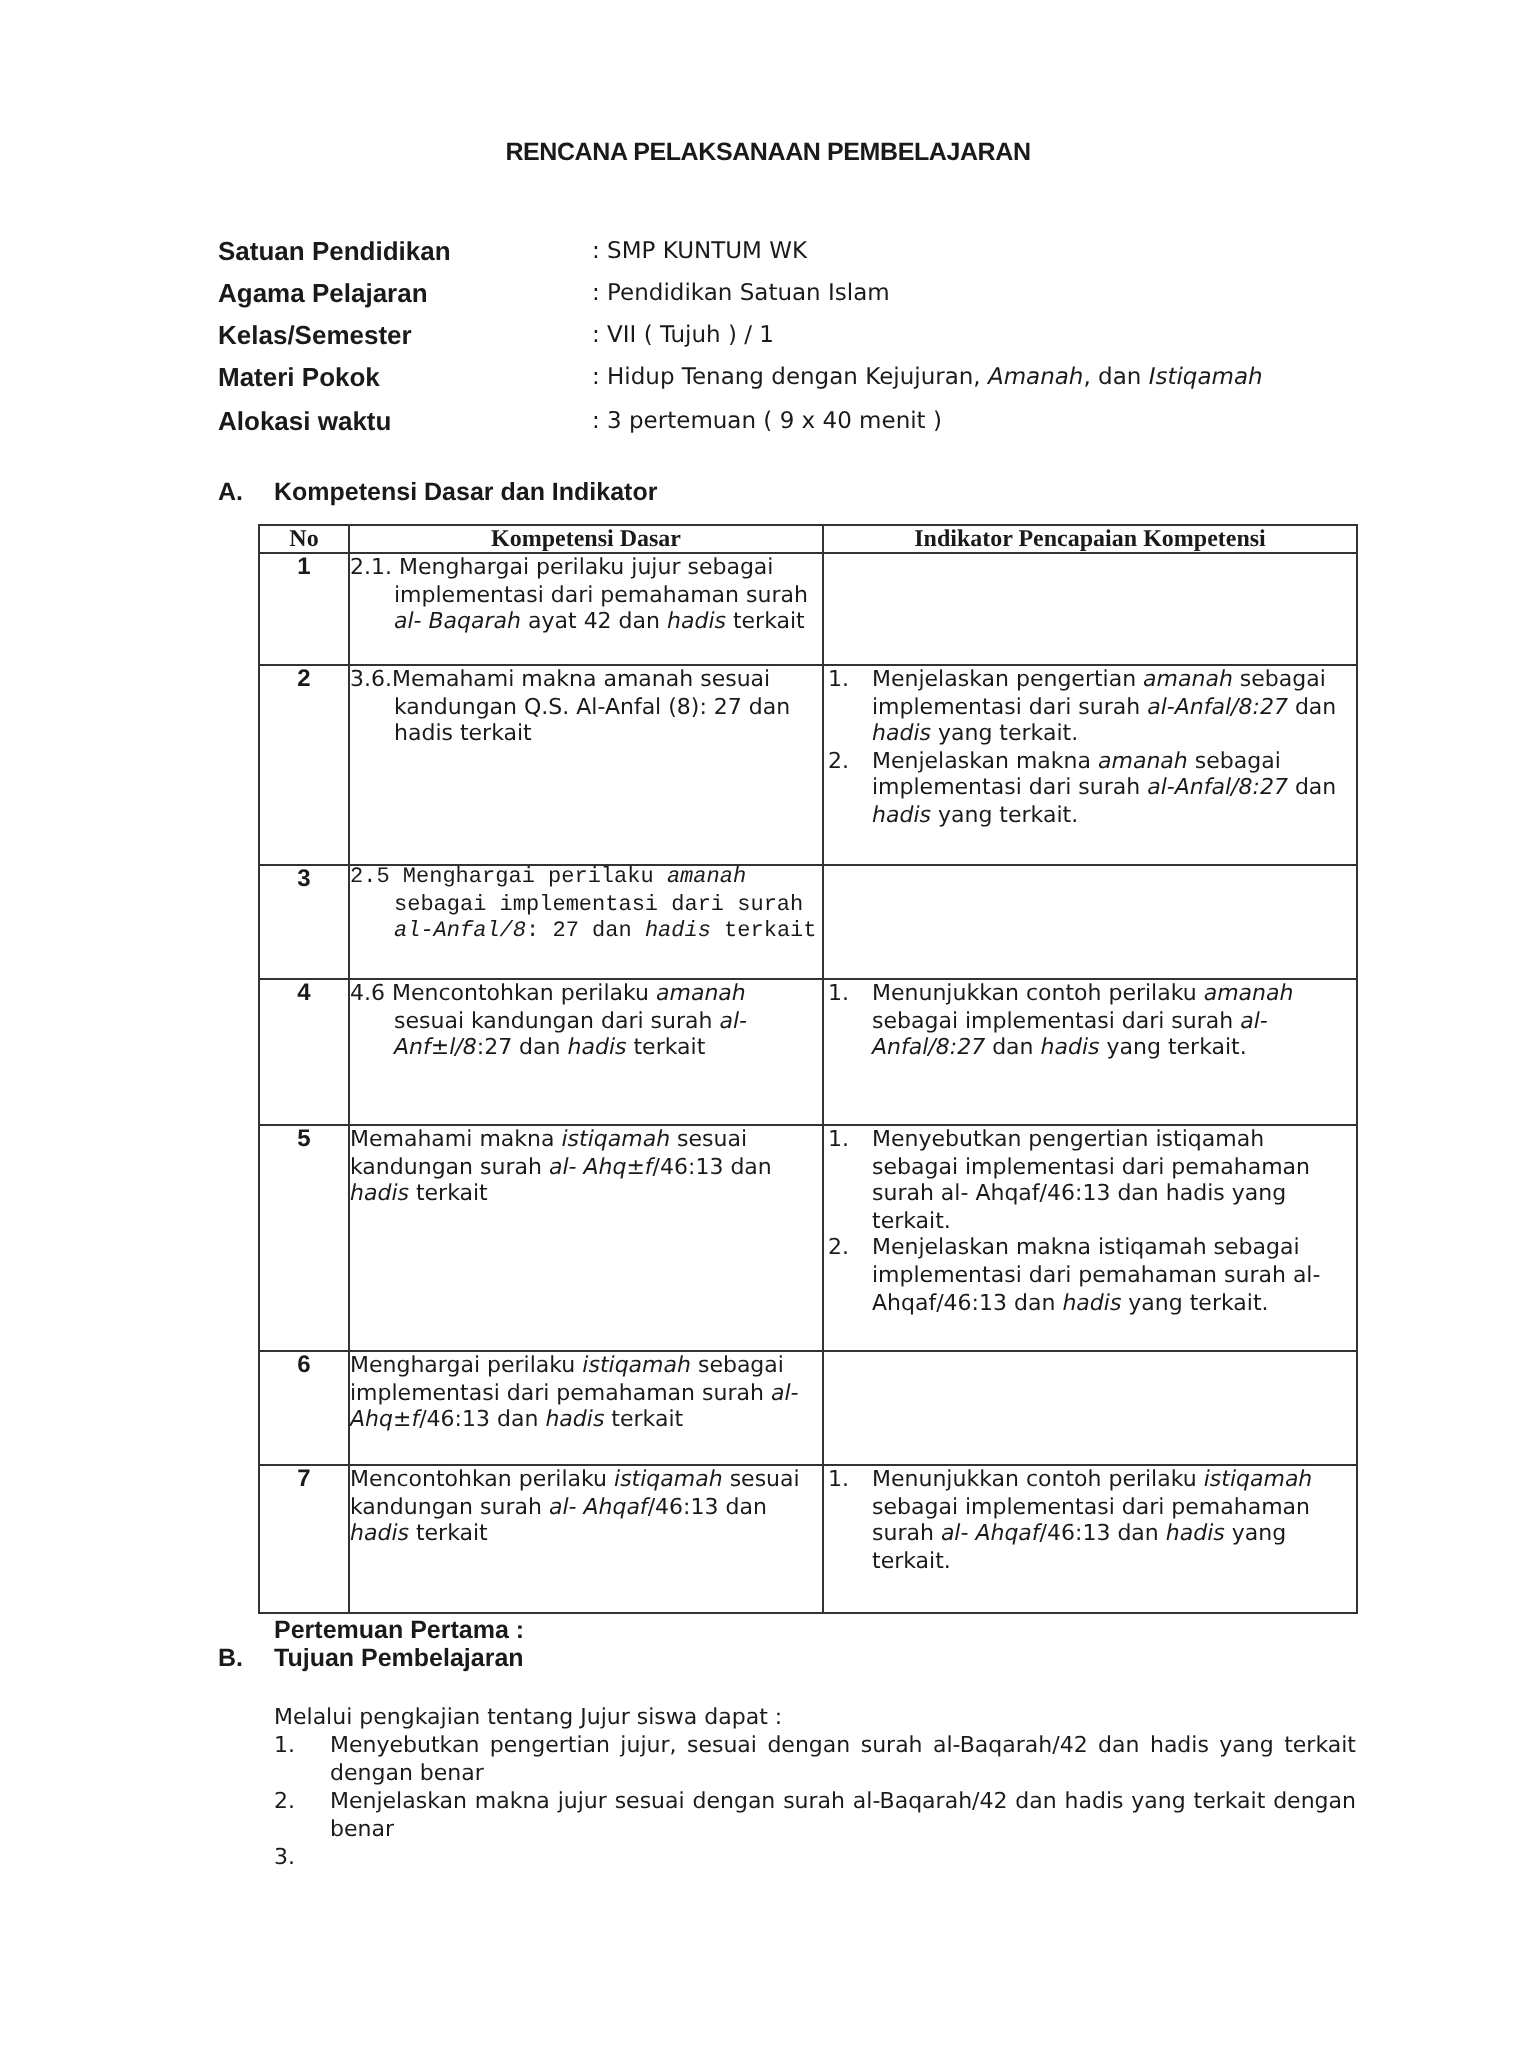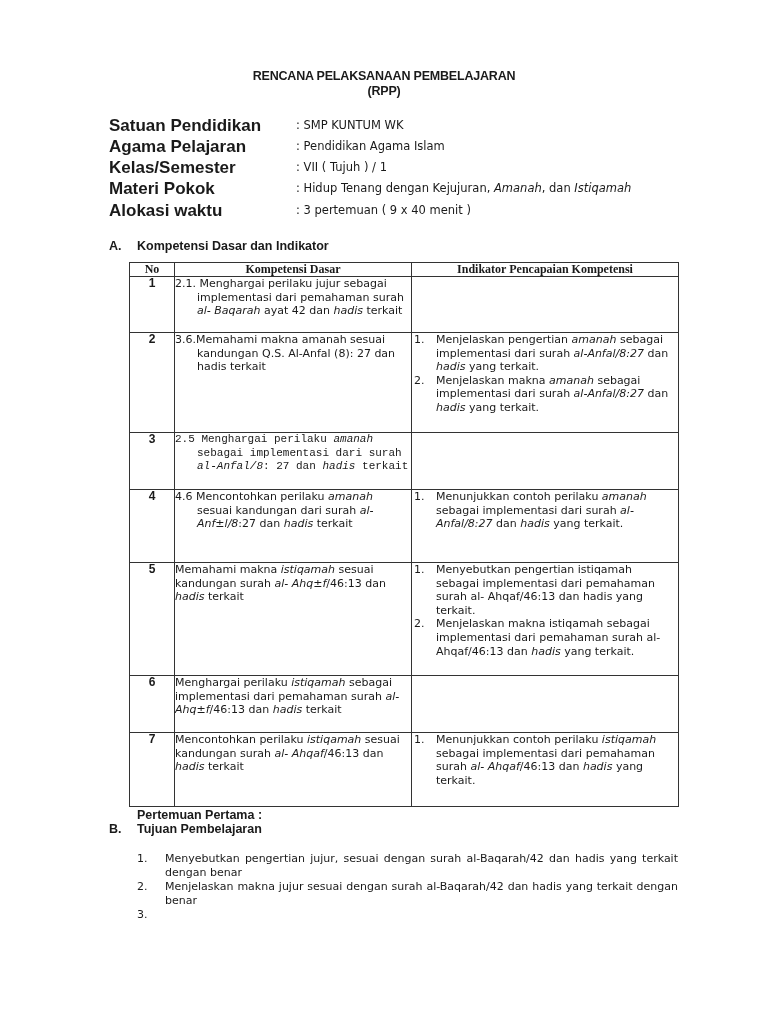--- a/index.html
+++ b/index.html
@@ -7,21 +7,21 @@
     width: 768px; height: 1024px; background: #ffffff; color: #1a1a1a;
     font-family: "DejaVu Sans", sans-serif; position: relative; overflow: hidden;
   }
   .page { position: absolute; left: 0; top: 0; width: 768px; height: 1024px; border-radius: 29px; }
   .title {
     position: absolute; left: 0; width: 768px; text-align: center;
     font-family: "Liberation Sans", sans-serif; font-weight: bold; font-size: 12.5px;
     letter-spacing: -0.2px; line-height: 15px;
   }
   .meta-row { position: absolute; left: 109px; font-size: 12px; line-height: 15px; }
-  .meta-label { position: absolute; left: 0; font-family: "Liberation Sans", sans-serif; font-weight: bold; font-size: 17px; white-space: nowrap; }
+  .meta-label { position: absolute; left: 0; font-family: "Liberation Sans", sans-serif; font-weight: bold; font-size: 13px; white-space: nowrap; }
   .meta-value { position: absolute; left: 187px; white-space: nowrap; font-size: 11.5px; }
   .section-head {
     position: absolute; font-family: "Liberation Sans", sans-serif; font-weight: bold; font-size: 12.5px; white-space: nowrap;
   }
   table.kd {
     position: absolute; left: 129px; top: 262px; width: 549px;
     border-collapse: collapse; font-size: 11px; line-height: 13.6px; table-layout: fixed;
   }
   table.kd th, table.kd td { border: 1px solid #333; vertical-align: top; padding: 0; }
   table.kd th { font-family: Liberation Serif, serif; font-weight: bold; font-size: 12px; text-align: center; height: 13px; line-height: 13px; }
@@ -37,30 +37,29 @@
   .tujuan ol { margin: 0; padding: 0; list-style: none; }
   .tujuan li { position: relative; padding-left: 28px; text-align: justify; text-align-last: left; }
   .tujuan li .num { position: absolute; left: 0; top: 0; }
 </style>
 </head>
 <body>
 
 <div class="page">
 
   <div class="title" style="top:69px;">RENCANA PELAKSANAAN PEMBELAJARAN</div>
-  <div class="title" style="top:84px;">(RPP)</div>
 
   <div>
     <div class="meta-row" style="top:118px;">
       <span class="meta-label">Satuan Pendidikan</span>
       <span class="meta-value">: SMP KUNTUM WK</span>
     </div>
     <div class="meta-row" style="top:139px;">
       <span class="meta-label">Agama Pelajaran</span>
-      <span class="meta-value">: Pendidikan Agama Islam</span>
+      <span class="meta-value">: Pendidikan Satuan Islam</span>
     </div>
     <div class="meta-row" style="top:160px;">
       <span class="meta-label">Kelas/Semester</span>
       <span class="meta-value">: VII ( Tujuh ) / 1</span>
     </div>
     <div class="meta-row" style="top:181px;">
       <span class="meta-label">Materi Pokok</span>
       <span class="meta-value"><span>: Hidup Tenang dengan Kejujuran, </span><span class="it">Amanah</span><span>, dan </span><span class="it">Istiqamah</span></span>
     </div>
     <div class="meta-row" style="top:203px;">
@@ -161,20 +160,21 @@
         </td>
       </tr>
     </tbody>
   </table>
 
   <div class="section-head" style="left:109px; top:822px;">B.</div>
   <div class="section-head" style="left:137px; top:822px;">Tujuan Pembelajaran</div>
   <div class="section-head" style="left:137px; top:808px;">Pertemuan Pertama :</div>
 
   <div class="tujuan">
+    <p class="intro">Melalui pengkajian  tentang Jujur siswa dapat :</p>
     <ol>
       <li><span class="num">1.</span><span>Menyebutkan pengertian jujur, sesuai dengan surah al-Baqarah/42 dan hadis yang terkait dengan benar</span></li>
       <li><span class="num">2.</span><span>Menjelaskan makna jujur sesuai dengan surah al-Baqarah/42 dan hadis yang terkait dengan benar</span></li>
       <li><span class="num">3.</span></li>
     </ol>
   </div>
 
 </div>
 
 </body></html>

